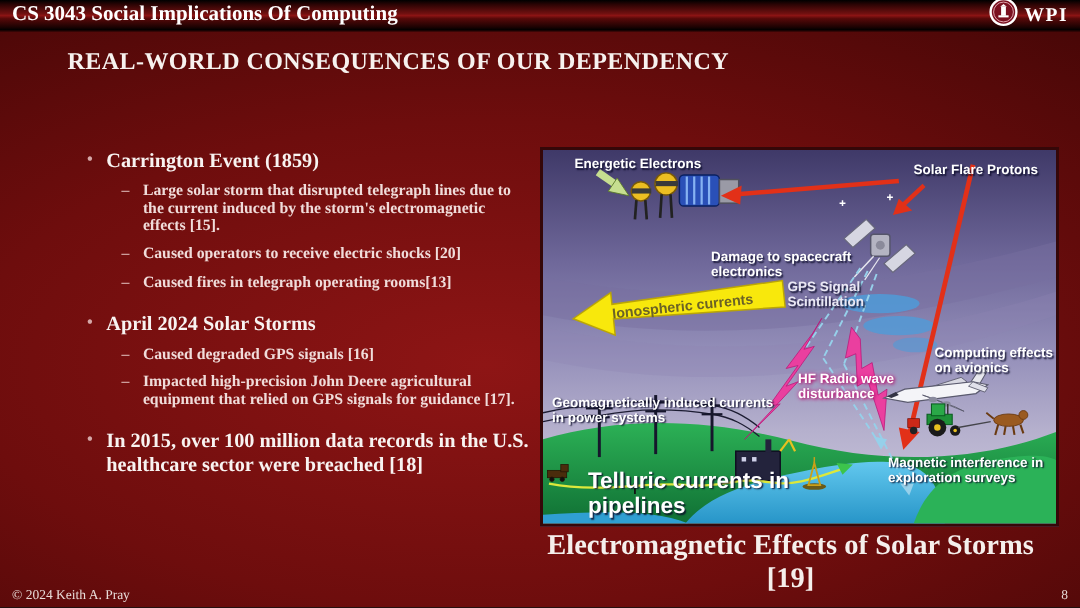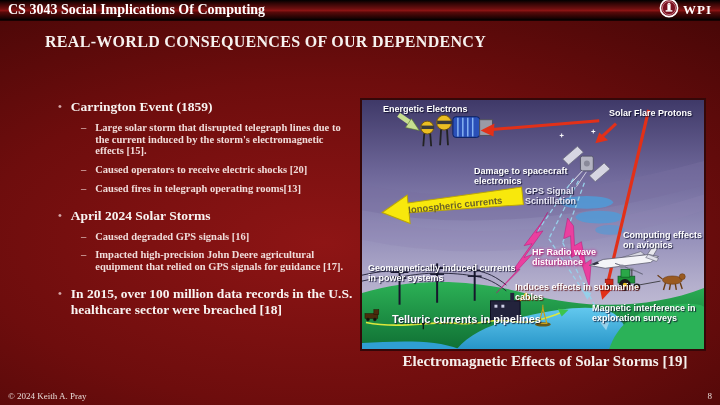--- a/index.html
+++ b/index.html
@@ -45,24 +45,24 @@
   #lbl-ee  { left:21px;   top:4px;   width:110px; }
   #lbl-sfp { left:247px; top:8px;   width:96px;  }
   #lbl-dse { left:112px; top:34px;  width:105px;margin-top:32px; }
   #lbl-gps { left:163px; top:86px;  width:64px; color:#e9e7f3; }
   #lbl-ion { left:46px;  top:99px;  width:120px; transform:rotate(-6deg); color:#6b6226; text-shadow:none; font-size:9.5px; }
   #lbl-rad { left:261px; top:130px; width:86px; }
   #lbl-hf  { left:170px; top:147px; width:92px; text-shadow:0 0 3px #d82890, 1px 1px 2px #a01060; }
   #lbl-geo { left:6px;   top:163px; width:156px; }
   #lbl-sub { left:153px; top:182px; width:126px; text-shadow:1px 1px 1px rgba(90,10,10,.9); }
   #lbl-mag { left:230px; top:203px; width:116px; }
-  #lbl-tel { left:30px;  top:213px; width:165px; font-size:11px; }
+  #lbl-tel { left:30px;  top:213px; width:165px; font-size:15px; }
   .caption {
-    position:absolute; left:370px; top:353px; width:350px; text-align:center;
-    color:#f5efec; font-weight:bold; font-size:15px;
+    position:absolute; left:352px; top:353px; width:350px; text-align:center;
+    color:#f5efec; font-weight:bold; font-size:19px;
   }
   
   .copyright { position:absolute; left:8px;  bottom:4px; color:#e8dcd8; font-size:9px; }
   .pagenum   { position:absolute; right:8px; bottom:4px; color:#e8dcd8; font-size:9px; }
 </style>
 </head>
 <body>
 
 <div class="slide">
 
@@ -298,21 +298,20 @@
     </svg>
 
     <div class="fig-label" id="lbl-ee">Energetic Electrons</div>
     <div class="fig-label" id="lbl-sfp">Solar Flare Protons</div>
     <div class="fig-label" id="lbl-dse">Damage to spacecraft electronics</div>
     <div class="fig-label" id="lbl-gps">GPS Signal Scintillation</div>
     <div class="fig-label" id="lbl-ion">Ionospheric currents</div>
     <div class="fig-label" id="lbl-rad">Computing effects on avionics</div>
     <div class="fig-label" id="lbl-hf">HF Radio wave disturbance</div>
     <div class="fig-label" id="lbl-geo">Geomagnetically induced currents in power systems</div>
-    <div class="fig-label" id="lbl-sub">Induces effects in submarine cables</div>
     <div class="fig-label" id="lbl-mag">Magnetic interference in exploration surveys</div>
     <div class="fig-label" id="lbl-tel">Telluric currents in pipelines</div>
   </div>
 
   <div class="caption">Electromagnetic Effects of Solar Storms [19]</div>
 
   <div class="copyright">© 2024 Keith A. Pray</div>
   <div class="pagenum">8</div>
 </div>
 

